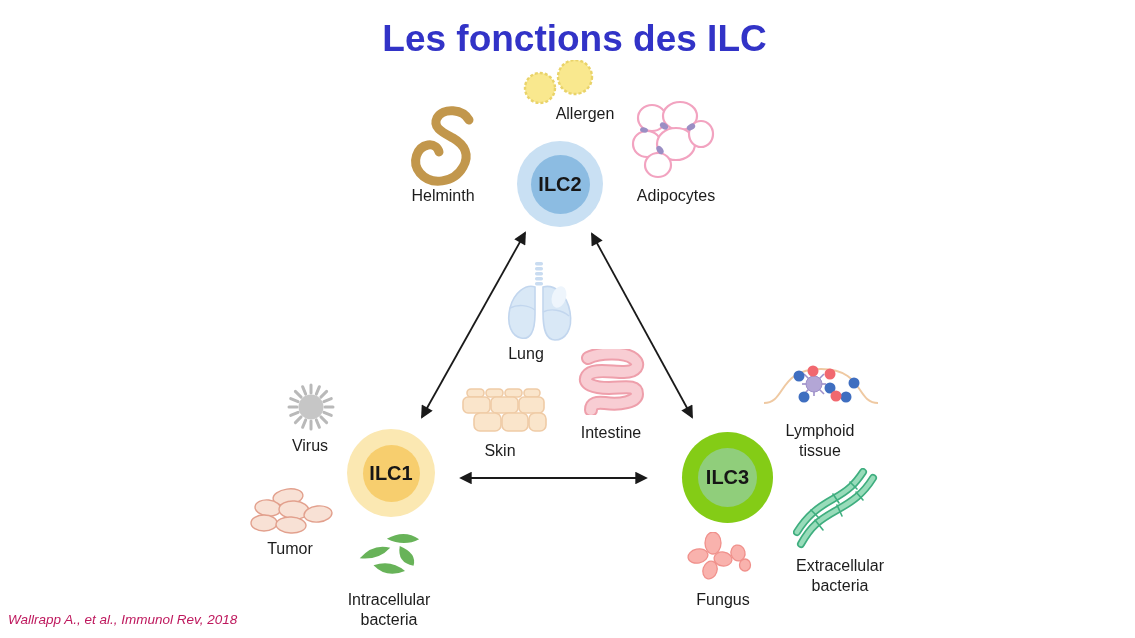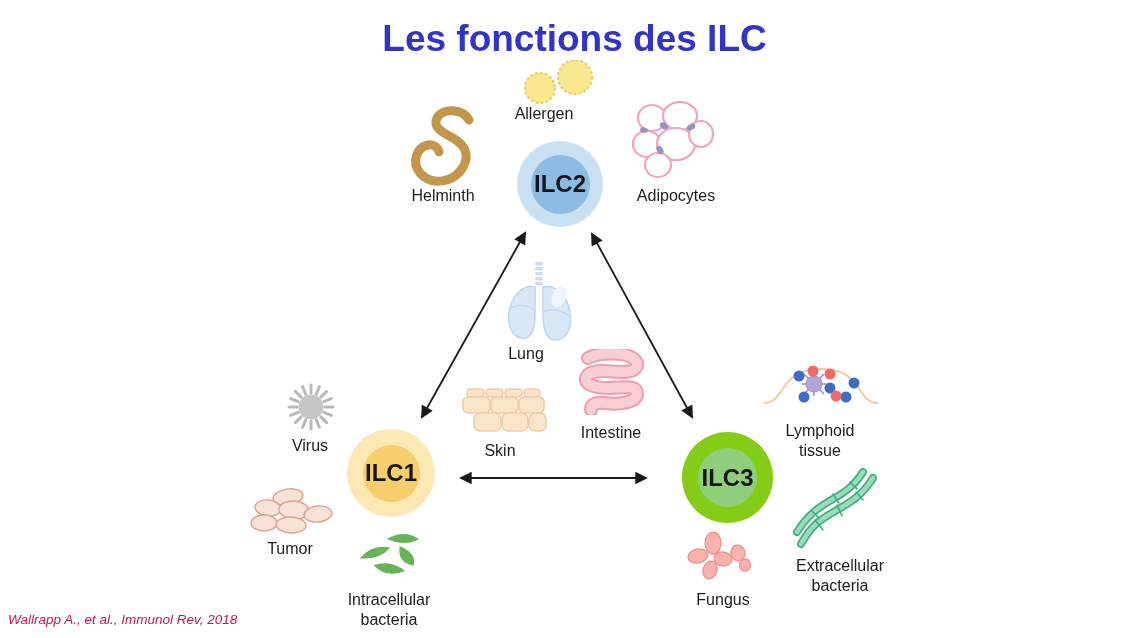--- a/index.html
+++ b/index.html
@@ -14,21 +14,21 @@
   .abs{position:absolute;}
   .lbl{
     position:absolute;text-align:center;font-size:16px;color:#1c1c1c;line-height:1.22;
   }
   .node{
     position:absolute;border-radius:50%;
     display:flex;align-items:center;justify-content:center;
   }
   .node-inner{
     border-radius:50%;display:flex;align-items:center;justify-content:center;
-    font-weight:bold;font-size:24px;color:#161616;
+    font-weight:bold;font-size:20px;color:#161616;
   }
   .n-ilc2{background:#c9e0f3;} .n-ilc2 .node-inner{background:#8cbce2;}
   .n-ilc1{background:#fbe8b2;} .n-ilc1 .node-inner{background:#f7ce6e;}
   .n-ilc3{background:#84cc16;} .n-ilc3 .node-inner{background:#90ce7b;}
   .citation{
     position:absolute;left:8px;top:612px;font-size:13.5px;font-style:italic;color:#be185d;
   }
   svg{display:block;}
 </style>
 </head>
@@ -208,21 +208,21 @@
     <g fill="#f9b2ad" stroke="#f0908b" stroke-width="1.3">
       <ellipse cx="26" cy="11" rx="8" ry="11"></ellipse>
       <ellipse cx="11" cy="24" rx="10" ry="7" transform="rotate(-12 11 24)"></ellipse>
       <ellipse cx="23" cy="38" rx="7" ry="9" transform="rotate(18 23 38)"></ellipse>
       <ellipse cx="36" cy="27" rx="9" ry="7" transform="rotate(8 36 27)"></ellipse>
       <ellipse cx="51" cy="21" rx="7" ry="8" transform="rotate(-14 51 21)"></ellipse>
       <ellipse cx="58" cy="33" rx="5.5" ry="6"></ellipse>
     </g>
   </svg>
 
-  <div class="lbl" style="left:494px;top:104px;width:100px">Allergen</div>
+  <div class="lbl" style="left:535px;top:104px;width:100px">Allergen</div>
   <div class="lbl" style="left:393px;top:186px;width:100px">Helminth</div>
   <div class="lbl" style="left:616px;top:186px;width:120px">Adipocytes</div>
   <div class="lbl" style="left:476px;top:344px;width:100px">Lung</div>
   <div class="lbl" style="left:450px;top:441px;width:100px">Skin</div>
   <div class="lbl" style="left:551px;top:423px;width:120px">Intestine</div>
   <div class="lbl" style="left:260px;top:436px;width:100px">Virus</div>
   <div class="lbl" style="left:240px;top:539px;width:100px">Tumor</div>
   <div class="lbl" style="left:333px;top:590px;width:112px">Intracellular bacteria</div>
   <div class="lbl" style="left:775px;top:421px;width:90px">Lymphoid tissue</div>
   <div class="lbl" style="left:673px;top:590px;width:100px">Fungus</div>

